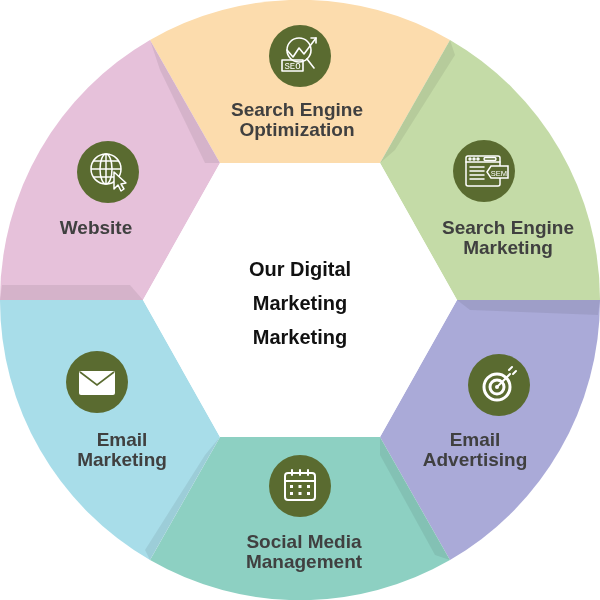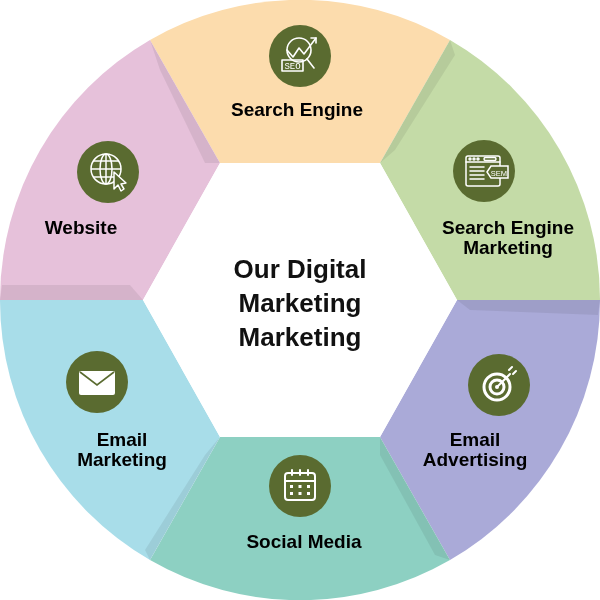--- a/index.html
+++ b/index.html
@@ -1,25 +1,25 @@
 <!DOCTYPE html>
 <html><head>
   <meta charset="utf-8">
   <style>
     html, body { margin: 0; padding: 0; background: #ffffff; }
     body { width: 600px; height: 600px; position: relative; overflow: hidden; font-family: "Liberation Sans", "DejaVu Sans", sans-serif; }
     #wheel { position: absolute; left: 0; top: 0; width: 600px; height: 600px; }
     .label {
-      position: absolute; text-align: center; font-weight: bold; color: #000000;
+      position: absolute; text-align: center; font-weight: bold; color: #404040;
       font-size: 19px; line-height: 20px; white-space: nowrap; transform: translateX(-50%);
     }
     .label span { display: block; }
     .center-title {
       position: absolute; left: 300px; top: 252px; transform: translateX(-50%);
-      text-align: center; font-weight: bold; font-size: 26px; line-height: 34px; color: #111111; white-space: nowrap;
+      text-align: center; font-weight: bold; font-size: 20px; line-height: 34px; color: #111111; white-space: nowrap;
     }
     .center-title span { display: block; }
   </style>
 </head>
 <body>
 
 <svg id="wheel" viewBox="0 0 600 600" xmlns="http://www.w3.org/2000/svg">
   <defs>
     <linearGradient id="shadeTL" x1="0" y1="0" x2="1" y2="0">
       <stop offset="0" stop-color="#000" stop-opacity="0.12"></stop>
@@ -127,31 +127,33 @@
 </svg>
 
 <div class="center-title">
   <span>Our Digital</span>
   <span>Marketing</span>
   <span>Marketing</span>
 </div>
 
 <div class="label" style="left:297px; top:100px;">
   <span>Search Engine</span>
+  <span>Optimization</span>
 </div>
 <div class="label" style="left:508px; top:218px;">
   <span>Search Engine</span>
   <span>Marketing</span>
 </div>
 <div class="label" style="left:475px; top:430px;">
   <span>Email</span>
   <span>Advertising</span>
 </div>
 <div class="label" style="left:304px; top:532px;">
   <span>Social Media</span>
+  <span>Management</span>
 </div>
 <div class="label" style="left:122px; top:430px;">
   <span>Email</span>
   <span>Marketing</span>
 </div>
-<div class="label" style="left:81px; top:218px;">
+<div class="label" style="left:96px; top:218px;">
   <span>Website</span>
 </div>
 
 </body></html>

